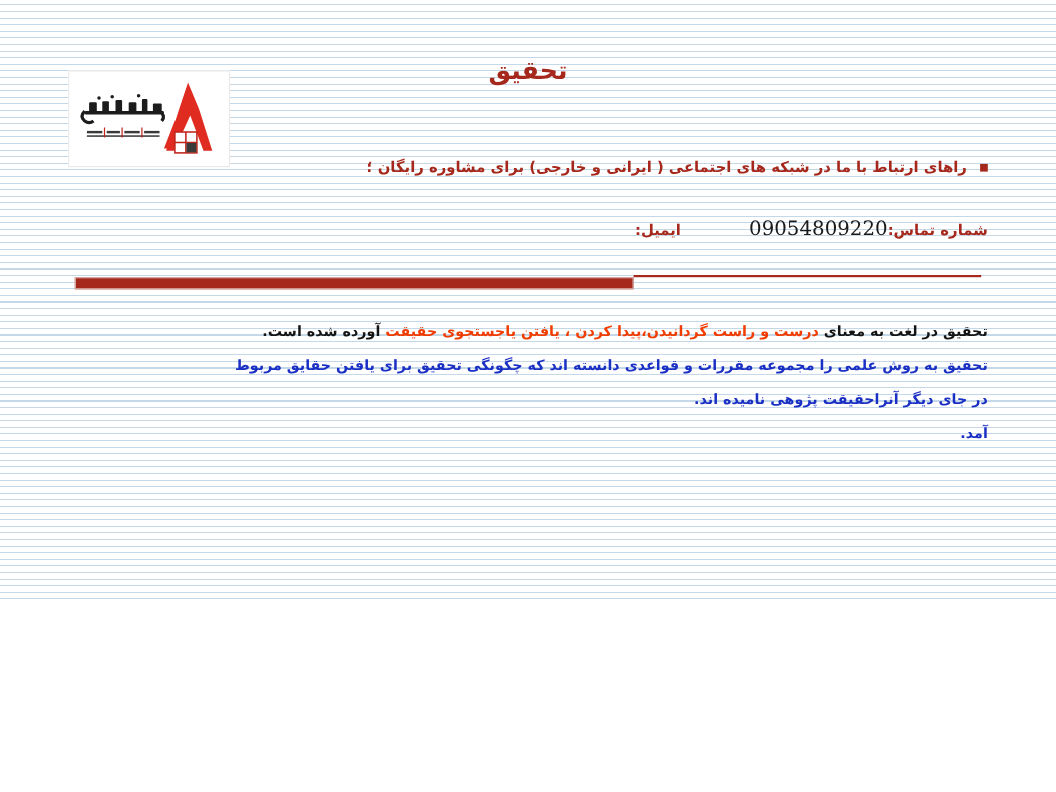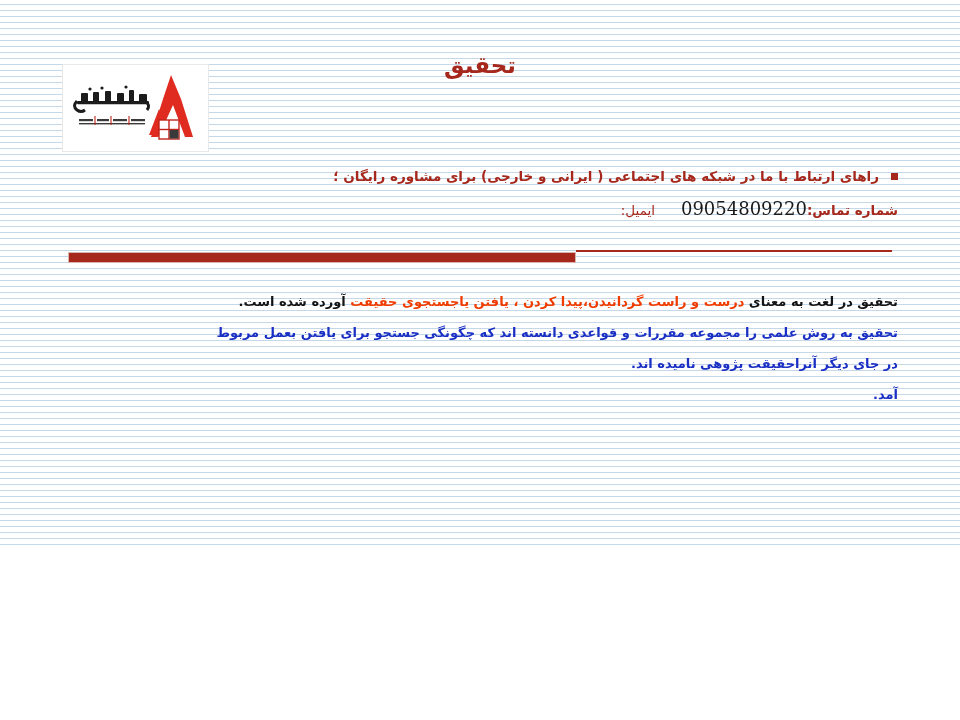--- a/index.html
+++ b/index.html
@@ -56,21 +56,21 @@
     font-weight: bold;
     font-size: 23px;
     letter-spacing: 0;
     direction: rtl;
   }
 
   
   .bullet-row {
     position: absolute;
     right: 62px;
-    top: 168px;
+    top: 144px;
     display: flex;
     flex-direction: row;
     align-items: center;
     gap: 12px;
     direction: rtl;
   }
   .bullet-marker {
     width: 7px;
     height: 7px;
     background: #a6281c;
@@ -101,25 +101,26 @@
     font-weight: bold;
     font-size: 13.5px;
   }
   .contact-phone .num {
     color: #1a1a1a;
     font-weight: normal;
     font-size: 18px;
     font-family: "DejaVu Serif", serif;
     direction: ltr;
     unicode-bidi: embed;
+    margin-left: 36px;
   }
   .contact-gap { width: 26px; flex: 0 0 auto; }
   .contact-email-label {
     color: #a6281c;
-    font-weight: normal;
+    font-weight: bold;
     font-size: 13.5px;
   }
   .contact-email-value {
     color: #1a1a1a;
     font-size: 22px;
     font-family: "DejaVu Sans", sans-serif;
     direction: ltr;
     unicode-bidi: embed;
     margin-right: 4px;
   }
@@ -240,21 +241,21 @@
     <div class="divider-thin"></div>
   </div>
 
   <div class="body-block">
 
     <div class="body-line rightal">
       <span class="c-black">تحقیق در لغت به معنای </span><span class="c-orange">درست و راست گردانیدن،پیدا کردن ، یافتن یاجستجوی حقیقت</span><span class="c-black"> آورده شده است.</span>
     </div>
 
 
-    <div class="body-line rightal c-blue">تحقیق به روش علمی را مجموعه مقررات و قواعدی دانسته اند که چگونگی جستجو برای یافتن بعمل مربوط</div>
+    <div class="body-line rightal c-blue">تحقیق به روش علمی را مجموعه مقررات و قواعدی دانسته اند که چگونگی تحقیق برای یافتن حقایق مربوط</div>
 
 
     <div class="body-line rightal c-blue">در جای دیگر آنراحقیقت پژوهی نامیده اند.</div>
 
 
     <div class="body-line rightal c-blue">آمد.</div>
   </div>
 
 </div>
 

